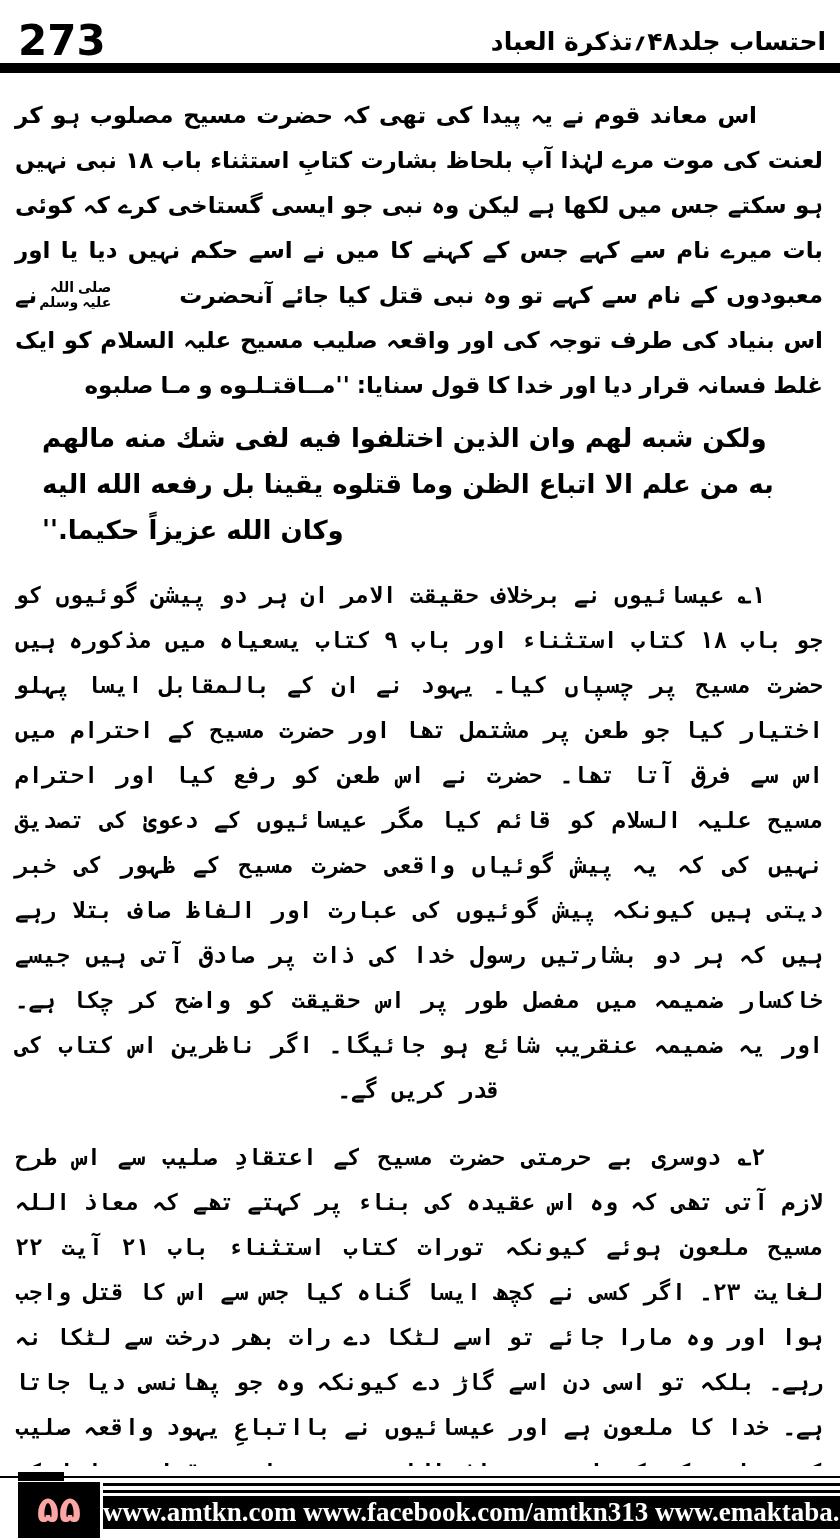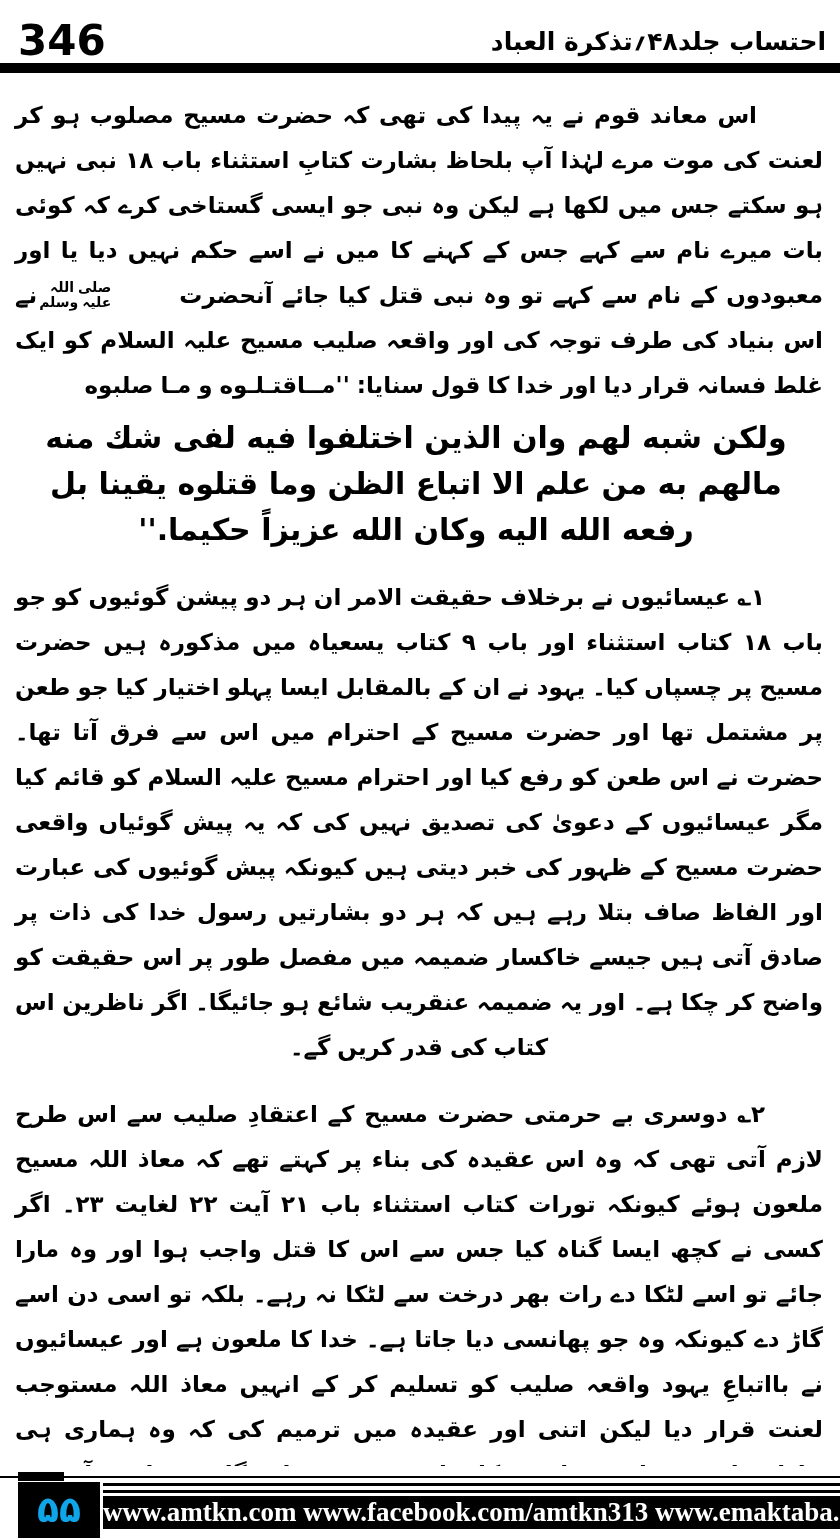--- a/index.html
+++ b/index.html
@@ -70,27 +70,27 @@
   }
   .body-para {
     margin: 7px;
     font-weight: bold;
     font-size: 23px;
     line-height: 45px;
     text-align: justify;
     word-spacing: -1px;
   }
   .para-first { text-indent: 66px; text-align-last: right; }
-  .para-numbered { text-indent: 58px; text-align-last: center; margin-top: 22px; }
+  .para-numbered { text-indent: 58px; text-align-last: center; margin-top: 22px; font-family: Liberation Mono, monospace; }
   .arabic-quote {
     margin: 0 40px 16px 34px;
     font-weight: bold;
-    font-size: 30px;
+    font-size: 26px;
     line-height: 46px;
-    text-align: center;
+    text-align: left;
   }
   .stamp {
     display: inline-block;
     direction: rtl;
     font-size: 14px;
     font-weight: bold;
     line-height: 1.05;
     text-align: center;
     vertical-align: -4px;
     margin: 0 2px;
@@ -106,21 +106,21 @@
   .footer-thinrule-thick {
     position: absolute;
     left: 18px; top: 1472px;
     width: 46px; height: 9px; background: #000;
   }
   .footer-pagebox {
     position: absolute;
     left: 18px; top: 1482px;
     width: 82px; height: 56px;
     background: #000;
-    color: #0ea5e9;
+    color: #fca5a5;
     font-weight: bold;
     font-size: 36px;
     line-height: 56px;
     text-align: center;
     direction: rtl;
   }
   .footer-line1, .footer-line2 {
     position: absolute;
     left: 103px; right: 0;
     height: 3px; background: #000;
@@ -144,21 +144,21 @@
     white-space: nowrap;
   }
 </style>
 </head>
 <body>
 
 <div class="page">
 
   <div class="header">
     <div class="header-left">
-      <span class="header-pagenum">346</span>
+      <span class="header-pagenum">273</span>
     </div>
     <div class="header-title">احتساب جلد۴۸؍تذکرة العباد</div>
   </div>
 
   <div class="header-rule"></div>
 
   <div class="content">
 
 
     <p class="body-para para-first"><span>اس معاند قوم نے یہ پیدا کی تھی کہ حضرت مسیح مصلوب ہو کر لعنت کی موت مرے لہٰذا آپ بلحاظ بشارت کتابِ استثناء باب ۱۸ نبی نہیں ہو سکتے جس میں لکھا ہے لیکن وہ نبی جو ایسی گستاخی کرے کہ کوئی بات میرے نام سے کہے جس کے کہنے کا میں نے اسے حکم نہیں دیا یا اور معبودوں کے نام سے کہے تو وہ نبی قتل کیا جائے آنحضرت</span><span class="stamp"><span>صلی اللہ</span><span>علیہ وسلم</span></span><span>نے اس بنیاد کی طرف توجہ کی اور واقعہ صلیب مسیح علیہ السلام کو ایک غلط فسانہ قرار دیا اور خدا کا قول سنایا: ''مــاقتـلـوه و مـا صلبوه</span></p>

